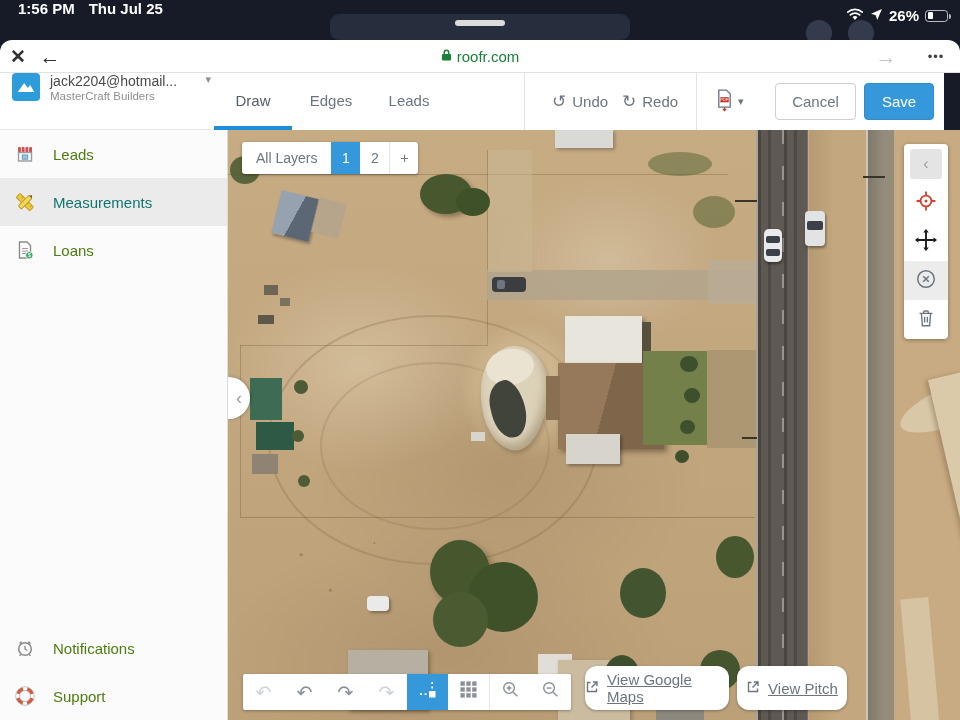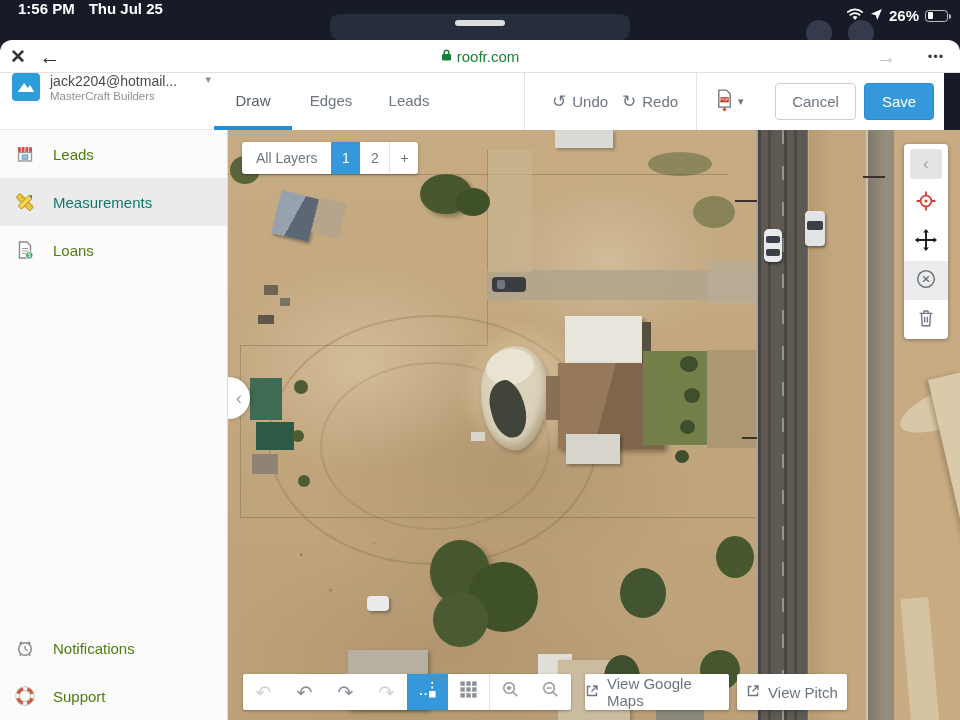--- a/index.html
+++ b/index.html
@@ -89,21 +89,21 @@
   .pcell { height:39px; display:flex; align-items:center; justify-content:center; cursor:default; }
   .pcell.alt { background:#ececec; }
   .pcell .mini-btn { width:32px; height:30px; background:#e4e4e4; border-radius:3px; display:flex; align-items:center; justify-content:center; color:#9aa0a6; font-size:16px; }
 
   
   .btoolbar { position:absolute; left:15px; bottom:10px; width:328px; height:36px; background:#fff; border-radius:2px; box-shadow:0 1px 3px rgba(0,0,0,.3); display:flex; z-index:7; }
   .bcell { width:41px; display:flex; align-items:center; justify-content:center; color:#8a9097; font-size:19px; cursor:default; }
   .bcell.dim { color:#cfd4d8; }
   .bcell.blue { background:#3598db; }
   .bcell.sep { border-left:1px solid #e4e4e4; }
-  .view-btn { position:absolute; bottom:10px; height:36px; background:#fff; border-radius:2px; box-shadow:0 1px 3px rgba(0,0,0,.3); display:flex; align-items:center; justify-content:center; gap:8px; color:#6b7580; font-size:15px; z-index:7; cursor:default; }
+  .view-btn { position:absolute; bottom:10px; height:44px; background:#fff; border-radius:12px; box-shadow:0 1px 3px rgba(0,0,0,.3); display:flex; align-items:center; justify-content:center; gap:8px; color:#6b7580; font-size:15px; z-index:7; cursor:default;text-decoration:underline; }
   .vgm { left:357px; width:144px; }
   .vp  { left:509px; width:110px; }
 
   .car { position:absolute; border-radius:4px; }
   .car .win { position:absolute; left:2px; right:2px; height:7px; background:#3b4048; border-radius:2px; }
 </style>
 </head>
 <body>
 
 <div class="status-bar">

